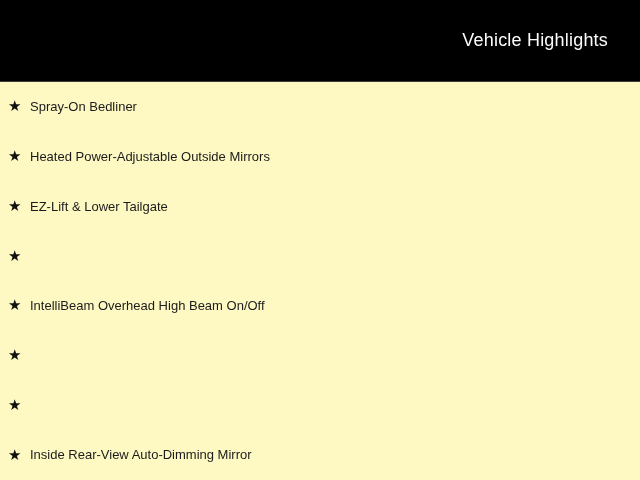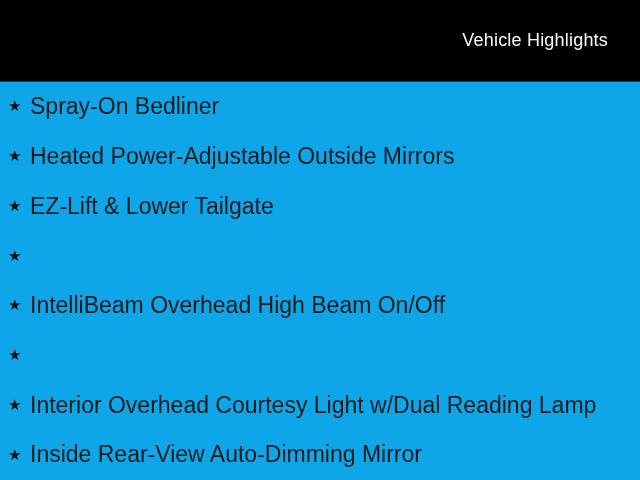--- a/index.html
+++ b/index.html
@@ -2,21 +2,21 @@
 <html><head>
 <meta charset="utf-8">
 <style>
   html, body {
     margin: 0;
     padding: 0;
   }
   .page {
     width: 640px;
     height: 480px;
-    background: #0ea5e9;
+    background: #fef9c3;
     display: flex;
     flex-direction: column;
     font-family: "Liberation Sans", sans-serif;
     overflow: hidden;
   }
   .header {
     height: 82px;
     flex: 0 0 82px;
     background: #000000;
     border-bottom: 1px solid #3c3c3c;
@@ -49,21 +49,21 @@
   .star {
     font-family: "DejaVu Sans", sans-serif;
     font-size: 15px;
     line-height: 1;
     color: #111111;
     width: 22px;
     flex: 0 0 22px;
     text-align: left;
   }
   .label {
-    font-size: 23px;
+    font-size: 13px;
     color: #1b1b1b;
     line-height: 1.2;
     white-space: nowrap;
   }
 </style>
 </head>
 <body>
 
 <div class="page">
   <header class="header">
@@ -93,21 +93,20 @@
     <span class="star">★</span>
     <span class="label">IntelliBeam Overhead High Beam On/Off</span>
   </li>
 
   <li class="highlight-item">
     <span class="star">★</span>
   </li>
 
   <li class="highlight-item">
     <span class="star">★</span>
-    <span class="label">Interior Overhead Courtesy Light w/Dual Reading Lamp</span>
   </li>
 
   <li class="highlight-item">
     <span class="star">★</span>
     <span class="label">Inside Rear-View Auto-Dimming Mirror</span>
   </li>
 </ul>
 </div>
 
 </body></html>

